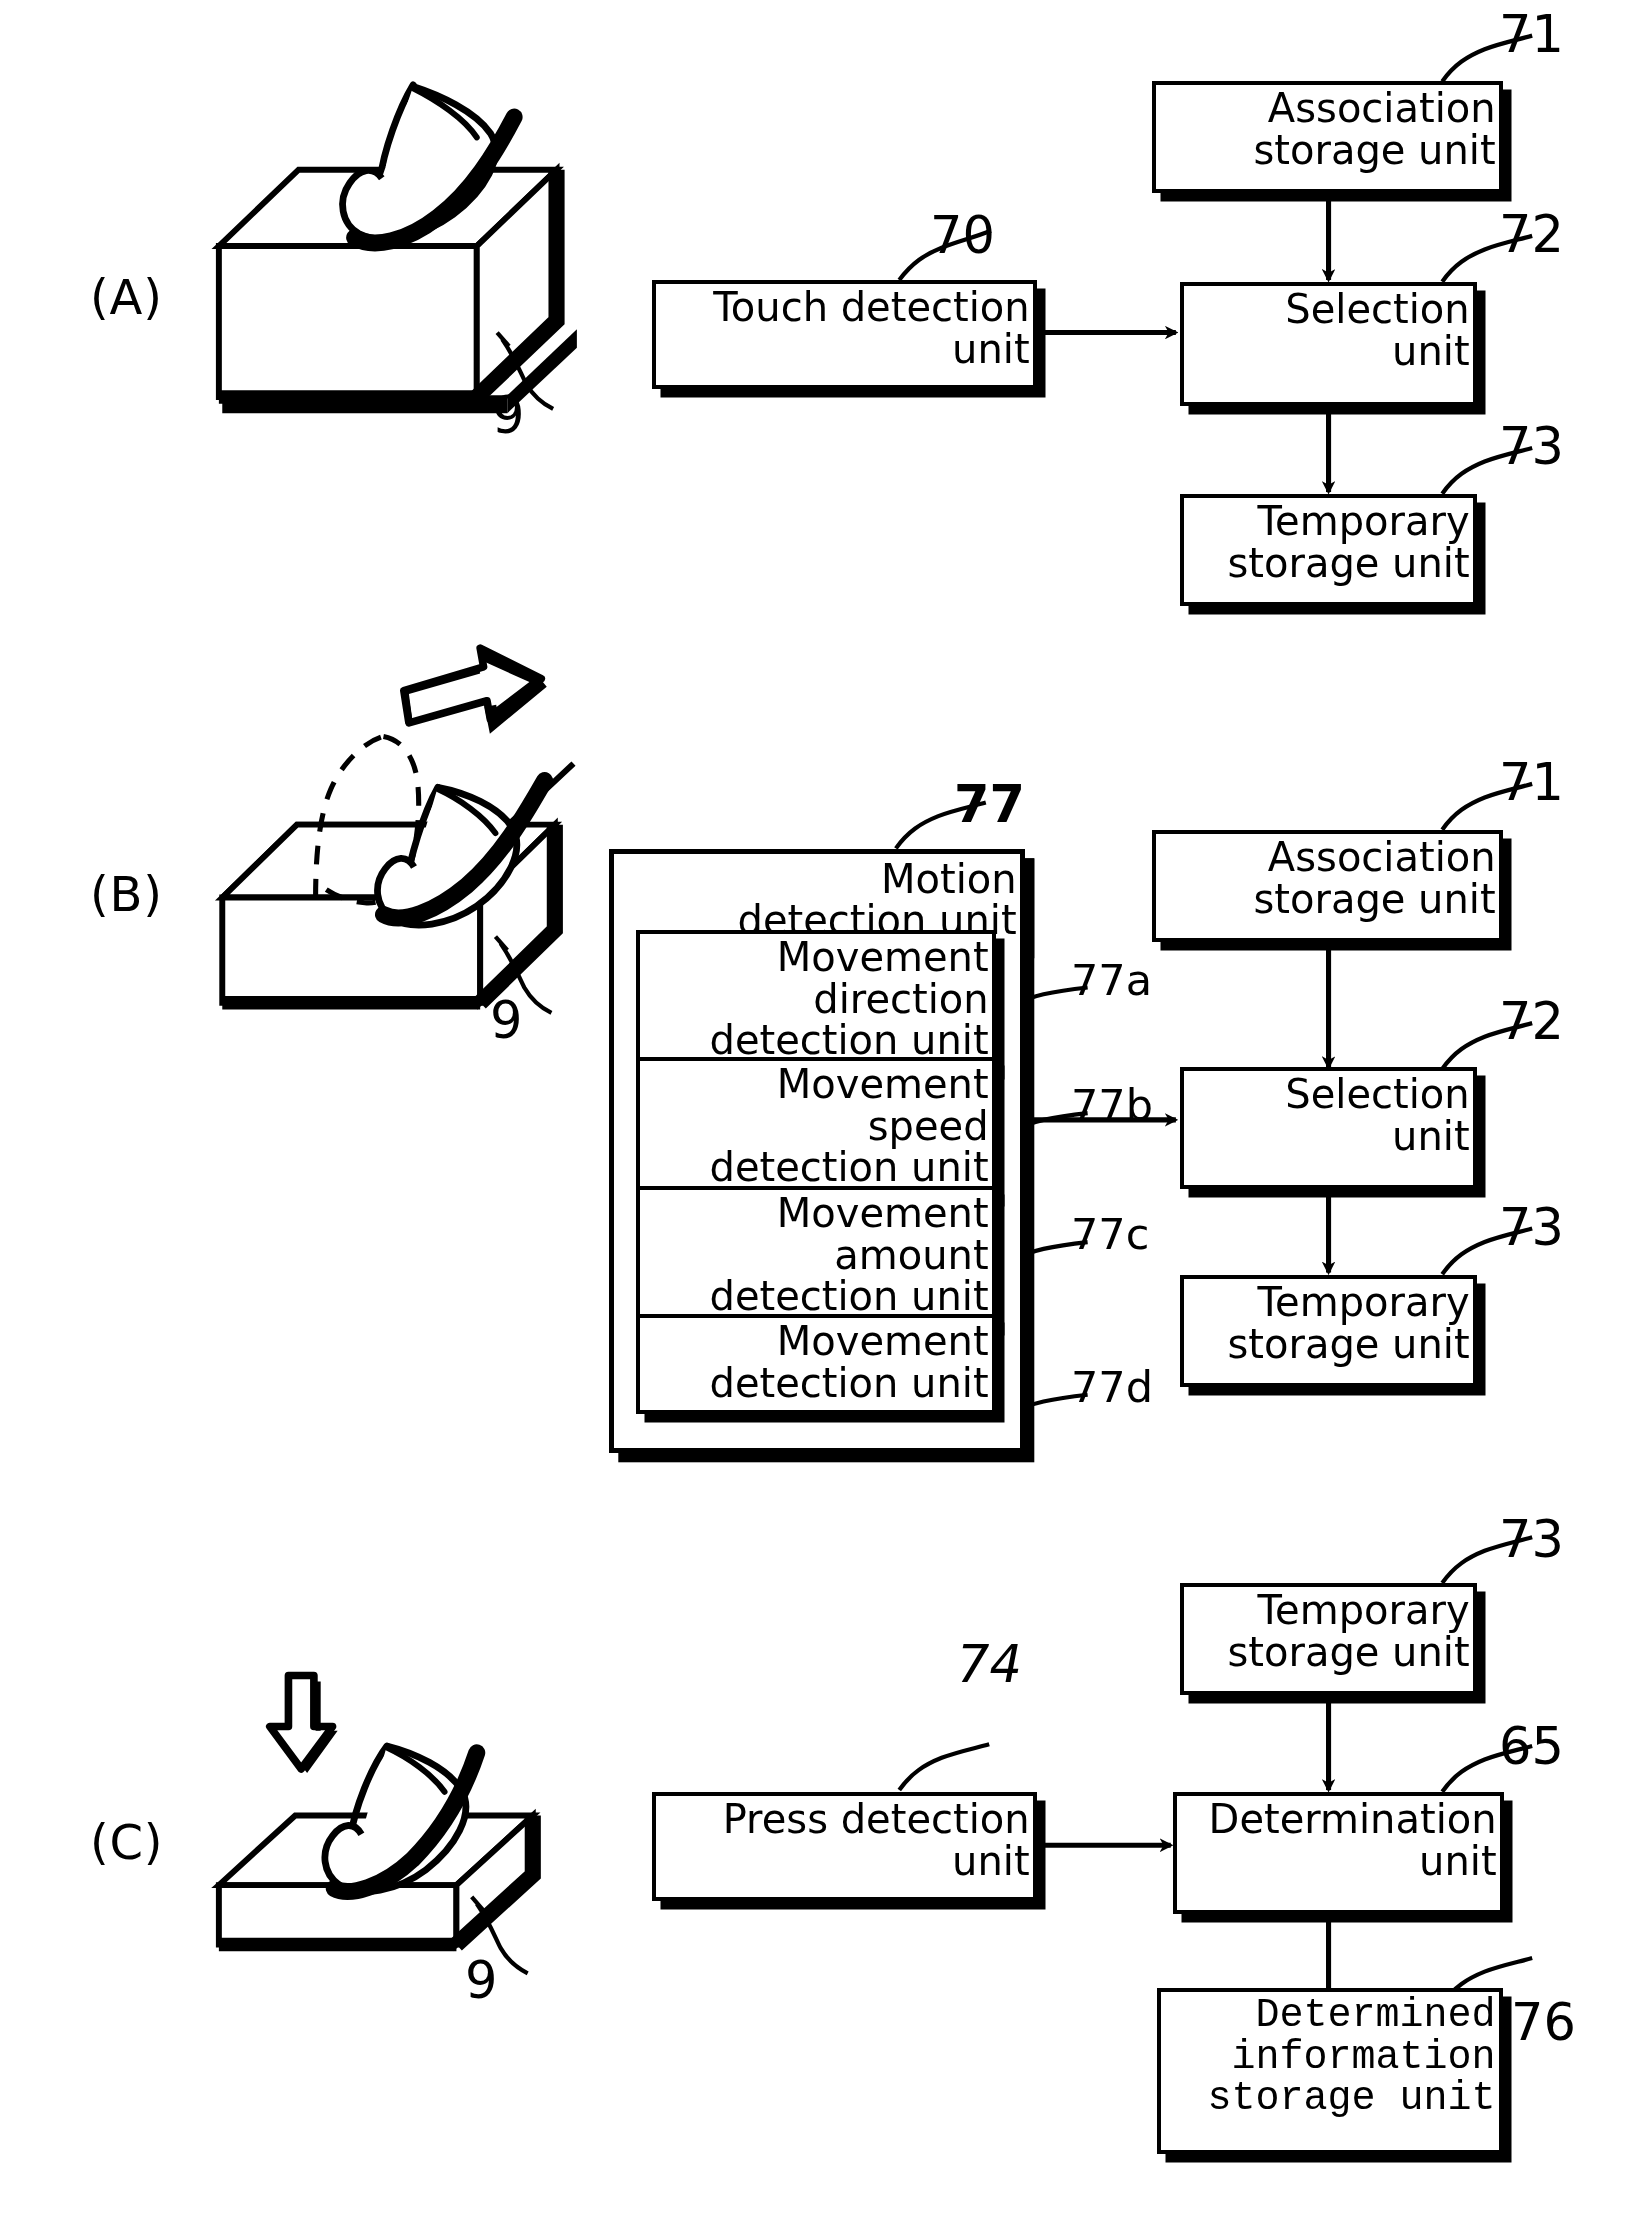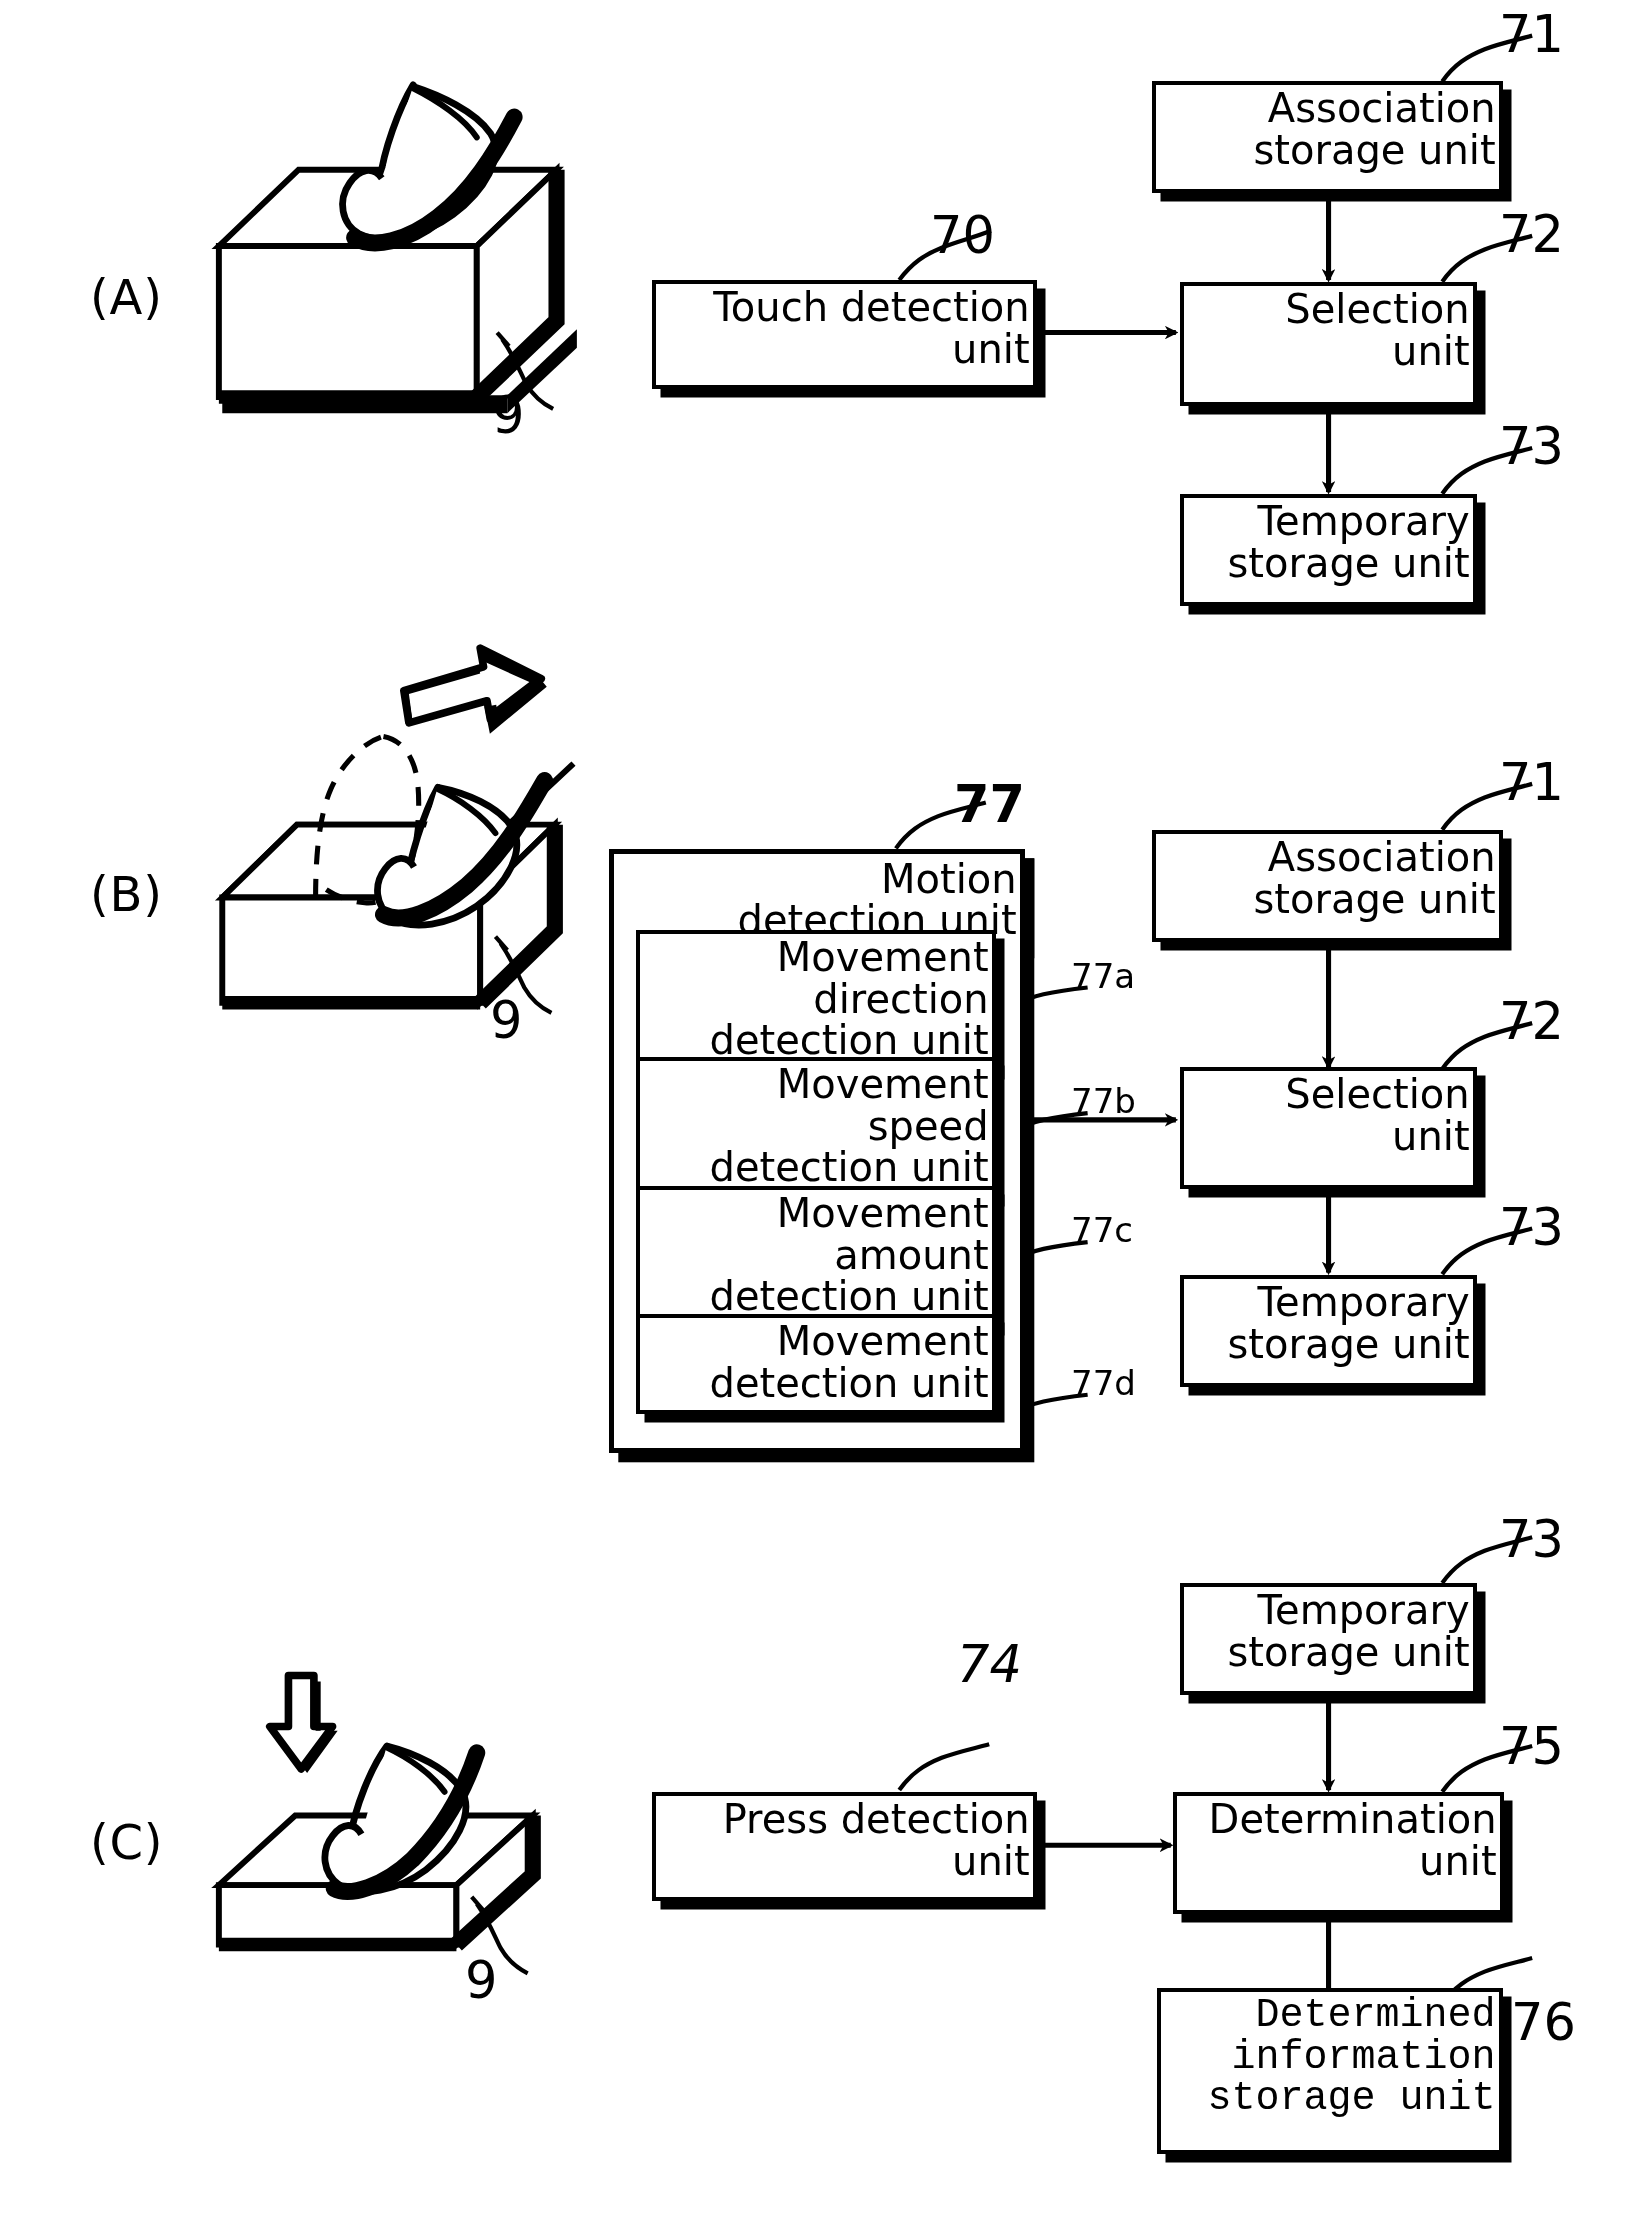--- a/index.html
+++ b/index.html
@@ -27,21 +27,21 @@
     font-size:40px;line-height:1.03;
     white-space:pre-line;
     text-align:right;
   }
   .pbox.outer{border-width:5.1px;box-shadow:9.3px 9.3px 0 0 #000;}
 
   
   .ref{
     position:absolute;font-size:51px;line-height:1;white-space:nowrap;color:#000;
   }
-  .ref.small{font-size:34px;}
+  .ref.small{font-size:43px;}
 
   
   svg.ov{position:absolute;left:0;top:0;width:1645px;height:2227px;overflow:visible;pointer-events:none;}
 </style>
 </head>
 <body>
 
 <div class="stage">
 
   <svg class="ov" viewBox="0 0 1939 2625">
@@ -292,18 +292,18 @@
   </div>
 
   <div class="pbox" style="left:1157px;top:1988px;width:346px;height:166px;font-family:Liberation Mono, monospace;">
     <div class="txt" style="left:25.5px;">Determined
 information
 storage unit</div>
   </div>
 
   <div class="ref" style="left:1499px;top:1514px;">73</div>
   <div class="ref" style="left:957px;top:1639px;font-style:italic;">74</div>
-  <div class="ref" style="left:1499px;top:1721px;">75</div>
+  <div class="ref" style="left:1499px;top:1721px;">65</div>
   <div class="ref" style="left:1499px;top:1997px;margin-left:12px;">76</div>
   <div class="ref" style="left:465px;top:1955px;">9</div>
 
 </div>
 
 
 </body></html>

